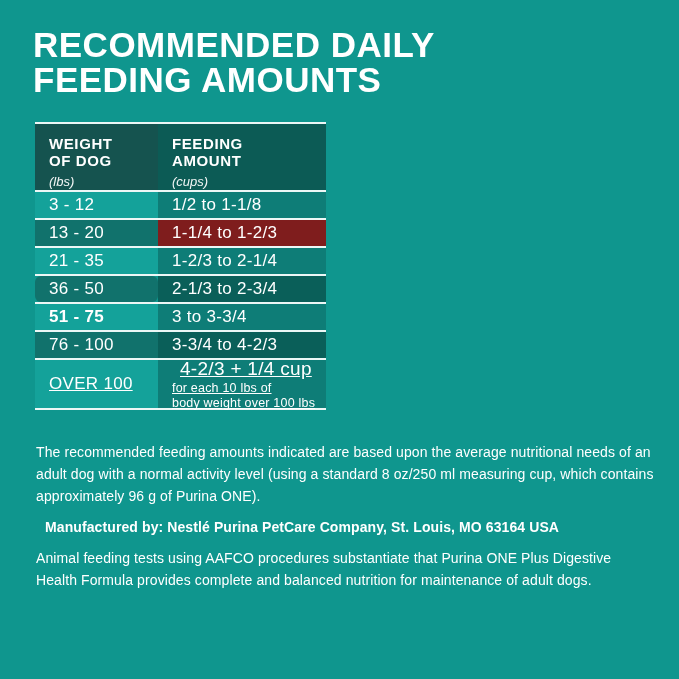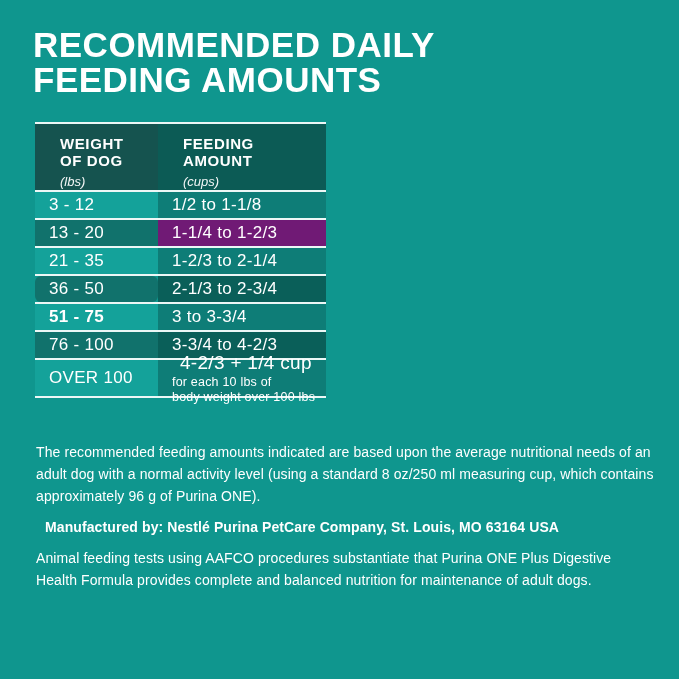--- a/index.html
+++ b/index.html
@@ -29,21 +29,21 @@
     border-top: 2px solid rgba(255,255,255,0.92);
     border-bottom: 2px solid rgba(255,255,255,0.92);
   }
   .thead {
     display: flex;
     height: 66px;
     border-bottom: 2px solid rgba(255,255,255,0.92);
   }
   .th {
     box-sizing: border-box;
-    padding: 11px 0 0 25px;
+    padding: 11px 0 0 14px;
   }
   .th-weight { width: 123px; }
   .th-amount { width: 168px; }
   .th-title span {
     display: block;
     font-size: 15px;
     font-weight: bold;
     letter-spacing: 0.6px;
     line-height: 17px;
   }
@@ -52,21 +52,21 @@
     margin-top: 5px;
     font-weight: normal;
     opacity: 0.95;
     font-style: italic;
   }
   .row {
     display: flex;
     height: 26px;
     border-bottom: 2px solid rgba(255,255,255,0.92);
   }
-  .row.row-tall { height: 36px; }
+  .row.row-tall { height: 48px; text-decoration: underline; }
   .row:last-child { border-bottom: none; }
   .cell { box-sizing: border-box; }
   .cell-weight {
     width: 123px;
     padding-left: 14px;
     display: flex;
     align-items: center;
     font-size: 17px;
     letter-spacing: 0.3px;
   }
@@ -122,21 +122,21 @@
     </div>
     <div id="table-body">
         <div class="row">
           <div class="cell cell-weight" style="background: rgb(20, 162, 154);">3 - 12</div>
           <div class="cell cell-amount" style="background: rgb(14, 125, 119);">
             <div class="amount-main">1/2 to 1-1/8</div>
           </div>
         </div>
         <div class="row">
           <div class="cell cell-weight" style="background: rgb(17, 114, 108);">13 - 20</div>
-          <div class="cell cell-amount" style="background: #701a75;">
+          <div class="cell cell-amount" style="background: #7f1d1d;">
             <div class="amount-main">1-1/4 to 1-2/3</div>
           </div>
         </div>
         <div class="row">
           <div class="cell cell-weight" style="background: rgb(20, 162, 154);">21 - 35</div>
           <div class="cell cell-amount" style="background: rgb(14, 125, 119);">
             <div class="amount-main">1-2/3 to 2-1/4</div>
           </div>
         </div>
         <div class="row">

